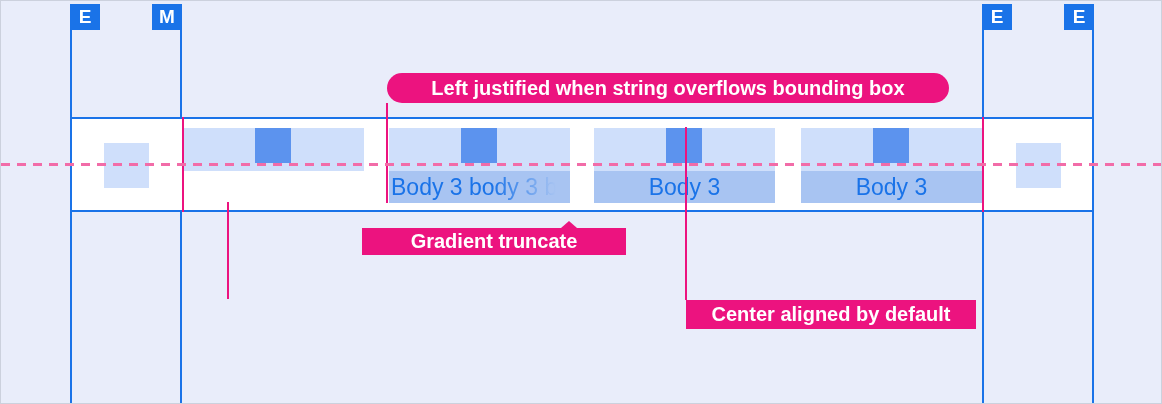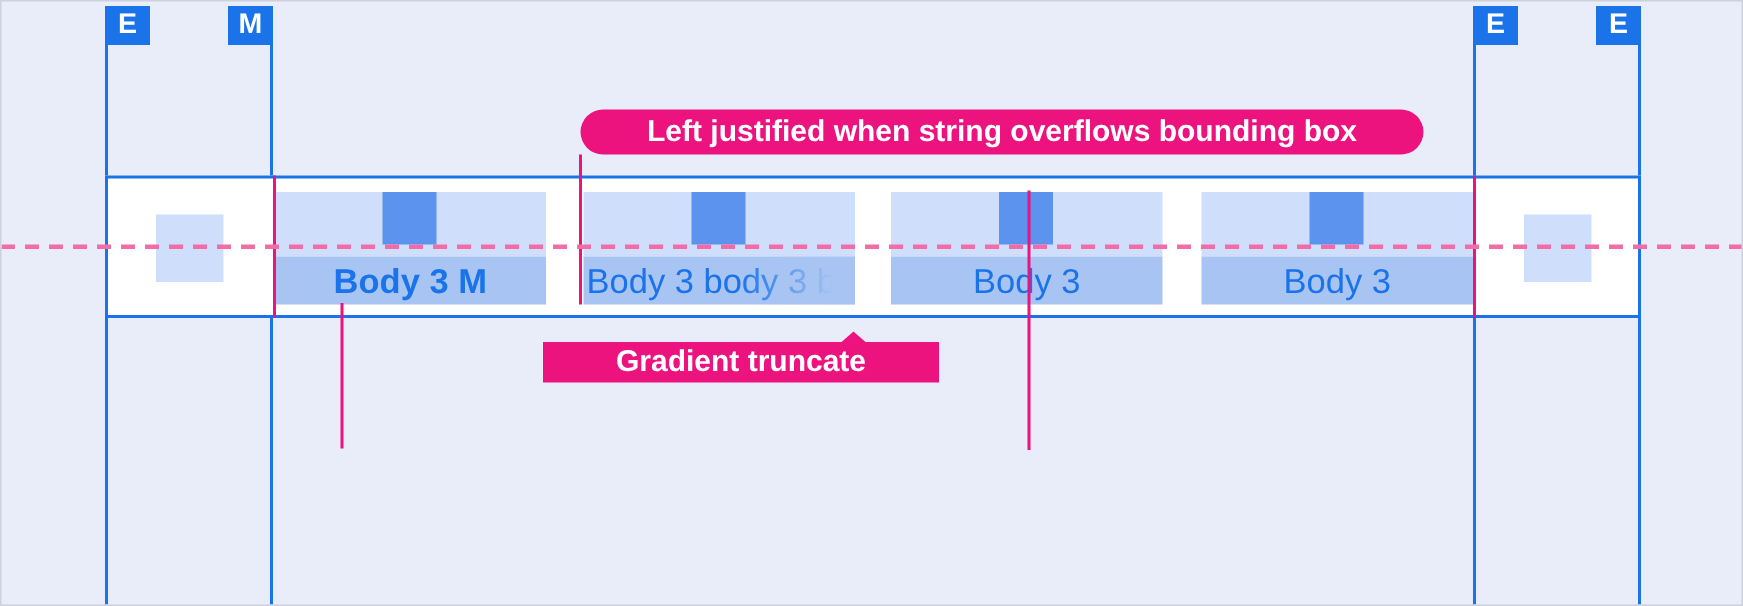--- a/index.html
+++ b/index.html
@@ -96,23 +96,20 @@
   <div class="marker mk-e3">E</div>
 
   <div class="tabbar"></div>
   <div class="edge-square es-left"></div>
   <div class="edge-square es-right"></div>
 
   <div class="tab tab-t1">
     <div class="tab-top">
       <div class="tab-sq"></div>
     </div>
-    <div class="tab-band">
-      <span>Body 3 M</span>
-    </div>
   </div>
 
   <div class="tab tab-t2">
     <div class="tab-top">
       <div class="tab-sq"></div>
     </div>
     <div class="tab-band">
       <span>Body 3 body 3 b</span>
       <div class="fade"></div>
     </div>
@@ -139,14 +136,15 @@
   <div class="pline pl-strip-left"></div>
   <div class="pline pl-strip-right"></div>
   <div class="pline pl-overflow"></div>
   <div class="pline pl-active"></div>
   <div class="pline pl-center"></div>
 
   <div class="centerline"></div>
 
   <div class="ann ann-overflow">Left justified when string overflows bounding box</div>
   <div class="ann ann-truncate">Gradient truncate<span class="tri-up"></span></div>
+  <div class="ann ann-center">Center aligned by default</div>
 
 </div>
 
 </body></html>

